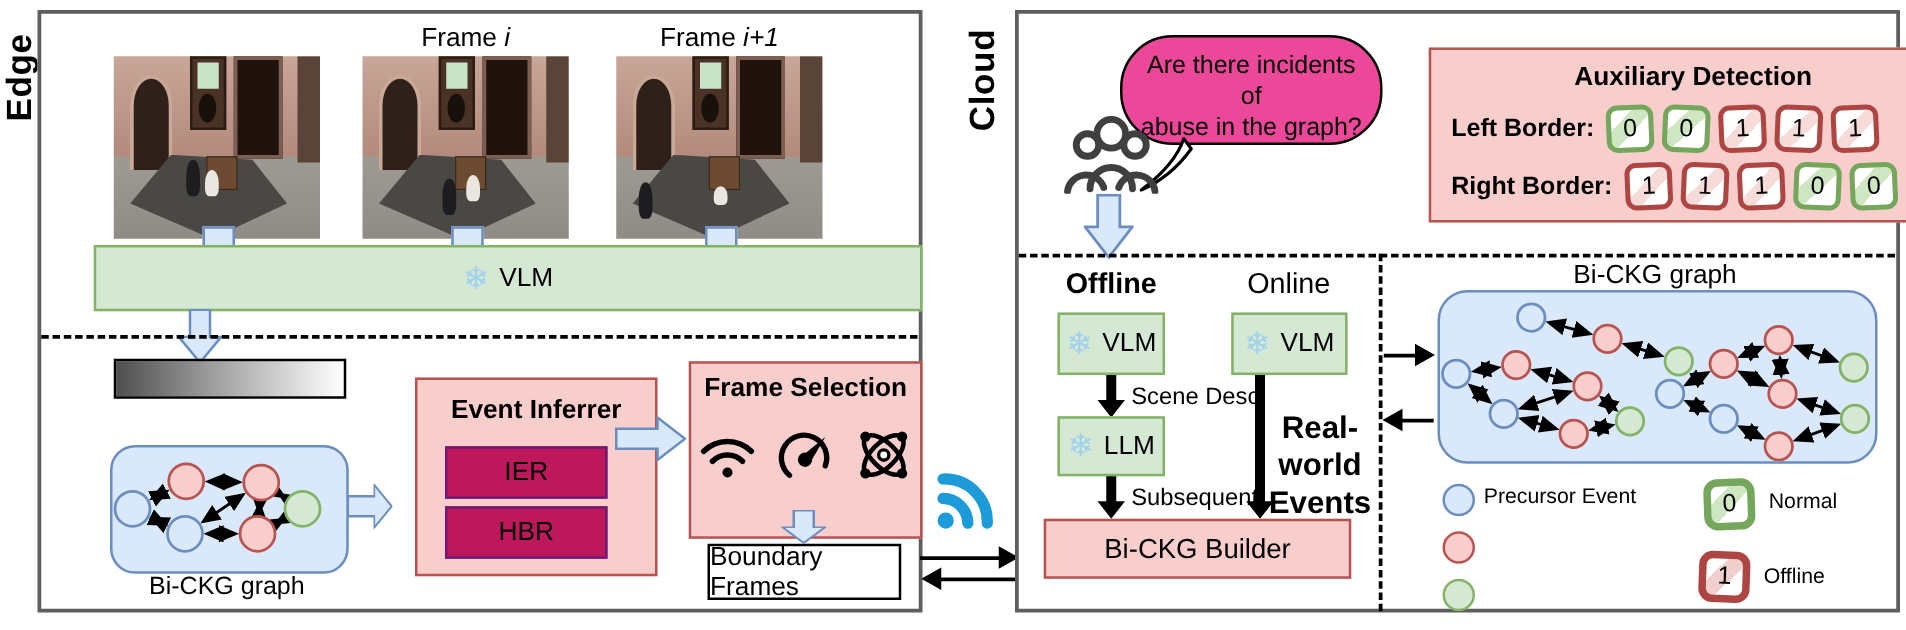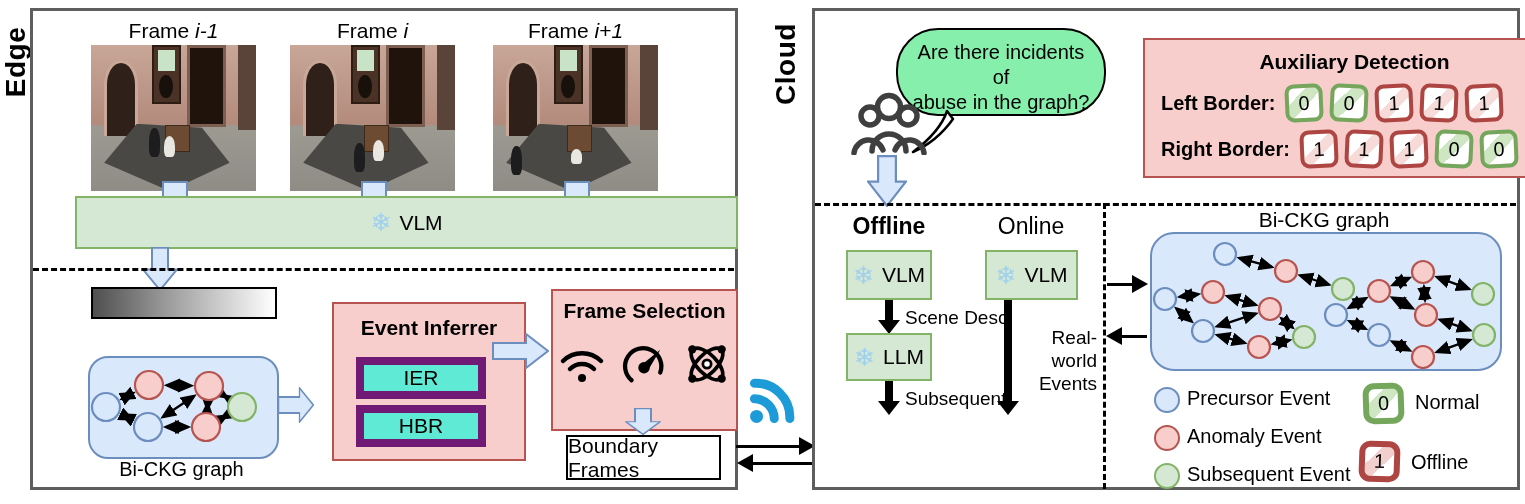--- a/index.html
+++ b/index.html
@@ -5,21 +5,21 @@
   html,body{margin:0;padding:0;background:#fff;font-family:"Liberation Sans",sans-serif;color:#000;}
   .canvas{position:relative;width:1525px;height:504px;background:#fff;overflow:hidden;}
   .panel{position:absolute;border:3.5px solid #5e5e5e;background:#fff;box-sizing:border-box;}
   #edge-panel{left:30px;top:8px;width:708px;height:482px;}
   #cloud-panel{left:812px;top:8px;width:708px;height:482px;}
   .panel-label{position:absolute;transform:rotate(-90deg);font-weight:bold;font-size:28px;text-align:center;letter-spacing:.5px;}
   .abs{position:absolute;box-sizing:border-box;}
   .ctr{display:flex;align-items:center;justify-content:center;}
   
   .green-box{background:#d5e8d4;border:2px solid #82b366;}
-  .blue-box{background:#5eead4;border:8px solid #701a75;}
+  .blue-box{background:#be185d;border:2px solid #701a75;}
   .pink-box{background:#f8cecc;border:2.5px solid #b85450;}
   .snow{color:#9fd0ee;font-size:25px;margin-right:8px;}
   .biglab{font-size:21px;}
   .boldlab{font-size:21px;font-weight:bold;}
   
   .dash-h{position:absolute;border-top:3px dashed #000;height:0;}
   .dash-v{position:absolute;border-left:3px dashed #000;width:0;}
   
   .frame-title{position:absolute;text-align:center;font-size:21px;}
   .frame-title i{font-style:italic;}
@@ -48,51 +48,50 @@
   .barrow .head{position:absolute;bottom:0;left:-11px;width:0;height:0;border-left:11px solid transparent;border-right:11px solid transparent;border-top:14px solid #000;}
   
   .harrow{position:absolute;height:3px;background:#000;}
   .harrow.right:after{content:"";position:absolute;right:-15px;top:-8px;border-left:16px solid #000;border-top:9.5px solid transparent;border-bottom:9.5px solid transparent;}
   .harrow.left:before{content:"";position:absolute;left:-15px;top:-8px;border-right:16px solid #000;border-top:9.5px solid transparent;border-bottom:9.5px solid transparent;}
   
   .grad-bar{position:absolute;background:linear-gradient(90deg,#4f4f4f 0%,#9a9a9a 40%,#fff 100%);border:2.5px solid #000;}
   
   .graph-box{position:absolute;background:#dae8fc;border:2px solid #6c8ebf;border-radius:20px;}
   
-  .bubble{position:absolute;background:#86efac;border:2.5px solid #000;border-radius:42px;text-align:center;font-size:20px;line-height:1.25;padding:10px 14px;box-sizing:border-box;}
+  .bubble{position:absolute;background:#ec4899;border:2.5px solid #000;border-radius:42px;text-align:center;font-size:20px;line-height:1.25;padding:10px 14px;box-sizing:border-box;}
   
   .aux-row{position:absolute;display:flex;align-items:center;}
   .aux-label{font-size:20px;font-weight:bold;white-space:nowrap;}
   .aux-cells{display:flex;gap:7px;margin-left:10px;}
   .aux-cell{width:30px;height:30px;border:4.5px solid;border-radius:9px;font-size:20px;display:flex;align-items:center;justify-content:center;background:#fff;}
   .aux-cell.normal{border-color:#74a65c;background:linear-gradient(135deg,#fff 28%,#cfe6c3 28%,#cfe6c3 58%,#fff 58%);}
   .aux-cell.anomaly{border-color:#ad4642;background:linear-gradient(135deg,#fff 40%,#f6dbd9 40%,#f6dbd9 65%,#fff 65%);}
   .aux-cell:nth-child(odd){transform:rotate(-2.5deg);}
   .aux-cell:nth-child(even){transform:rotate(2.5deg);}
   
   .dot{position:absolute;width:22px;height:22px;border-radius:50%;border:2.3px solid;}
   .dot.precursor{background:#dae8fc;border-color:#6c8ebf;}
   .dot.anomaly{background:#f8cecc;border-color:#b85450;}
   .dot.subsequent{background:#d5e8d4;border-color:#82b366;}
-  .leg-label{position:absolute;font-size:20px;white-space:nowrap;}
+  .leg-label{position:absolute;font-size:17px;white-space:nowrap;}
   .sketch{position:absolute;width:29px;height:29px;border:6px solid;border-radius:11px;font-size:20px;display:flex;align-items:center;justify-content:center;background:#fff;}
   .sketch.normal{border-color:#74a65c;background:linear-gradient(135deg,#fff 25%,#cfe6c3 25%,#cfe6c3 58%,#fff 58%);transform:rotate(-2deg);}
   .sketch.anomaly{border-color:#ad4642;background:linear-gradient(135deg,#fff 30%,#f0cfcc 30%,#f0cfcc 62%,#fff 62%);transform:rotate(2deg);}
   .icon-black{stroke:#000;fill:none;stroke-width:4.5;stroke-linecap:round;}
 </style>
 </head>
 <body>
 
 <div class="canvas">
 
   <div class="panel-label" style="left:-22px;top:46px;width:76px;">Edge</div>
 
   <div class="panel" id="edge-panel">
 
-    <div class="frame-title" style="left:58px;top:8px;width:165px;"><span>Frame </span><i>i-1</i></div>
     <div class="frame-title" style="left:257px;top:8px;width:165px;"><span>Frame </span><i>i</i></div>
     <div class="frame-title" style="left:460px;top:8px;width:165px;"><span>Frame </span><i>i+1</i></div>
 
     <div class="cctv f1" style="left:58px;top:34px;">
       <div class="part arch"></div>
       <div class="part window"></div>
       <div class="part rdoor"></div>
       <div class="part rwall"></div>
       <div class="part mat"></div>
       <div class="part table"></div>
@@ -292,25 +291,26 @@
 
     <div class="abs" style="left:166px;top:202px;width:100px;text-align:center;font-size:23px;font-weight:normal;">Online</div>
     <div class="abs green-box ctr" style="left:170px;top:239px;width:93px;height:50px;">
       <span class="snow">❄</span>
       <span class="biglab">VLM</span>
     </div>
     <div class="barrow" style="left:193px;top:289px;height:115px;">
         <div class="shaft"></div>
         <div class="head"></div>
       </div>
-    <div class="abs" style="left:200px;top:316px;width:82px;text-align:right;font-size:19px;line-height:1.2;">
+    <div class="abs" style="left:200px;top:316px;width:82px;text-align:center;font-size:25px;line-height:1.2;font-weight:bold;">
       <div>Real-world</div>
       <div>Events</div>
     </div>
 
+    <div class="abs pink-box ctr" style="left:20px;top:404px;width:246px;height:48px;font-size:22px;">Bi-CKG Builder</div>
 
     <div class="abs" style="left:335px;top:197px;width:348px;text-align:center;font-size:21px;">Bi-CKG graph</div>
     <div class="graph-box" style="left:335px;top:221px;width:348px;height:135px;border-radius:24px;">
       <svg width="348" height="135">
           <defs>
             <marker id="ah-cloud_graph" markerWidth="8" markerHeight="8" refX="5.6" refY="3" orient="auto-start-reverse">
               <path d="M0,0 L7,3 L0,6 Z" fill="#000"></path>
             </marker>
           </defs>
           <line x1="87.44936985743004" y1="24.02687356682477" x2="119.55063014256996" y2="32.97312643317523" stroke="#000" stroke-width="2.3" marker-start="url(#ah-cloud_graph)" marker-end="url(#ah-cloud_graph)"></line>
@@ -349,22 +349,20 @@
           <circle cx="331" cy="60" r="11" fill="#d5e8d4" stroke="#82b366" stroke-width="2.2"></circle>
           <circle cx="332" cy="101" r="11" fill="#d5e8d4" stroke="#82b366" stroke-width="2.2"></circle>
         </svg>
     </div>
     <div class="harrow right" style="left:292px;top:272px;width:26px;"></div>
     <div class="harrow left" style="left:306px;top:324px;width:26px;"></div>
 
     <div class="dot precursor" style="left:339px;top:376px;"></div>
     <div class="leg-label" style="left:372px;top:376px;">Precursor Event</div>
     <div class="dot anomaly" style="left:339px;top:414px;"></div>
-    <div class="leg-label" style="left:372px;top:414px;">Anomaly Event</div>
     <div class="dot subsequent" style="left:339px;top:452px;"></div>
-    <div class="leg-label" style="left:372px;top:452px;">Subsequent Event</div>
 
     <div class="sketch normal" style="left:548px;top:372px;">0</div>
     <div class="leg-label" style="left:600px;top:380px;">Normal</div>
     <div class="sketch anomaly" style="left:544px;top:430px;">1</div>
     <div class="leg-label" style="left:596px;top:440px;">Offline</div>
   </div>
 </div>
 
 </body></html>

